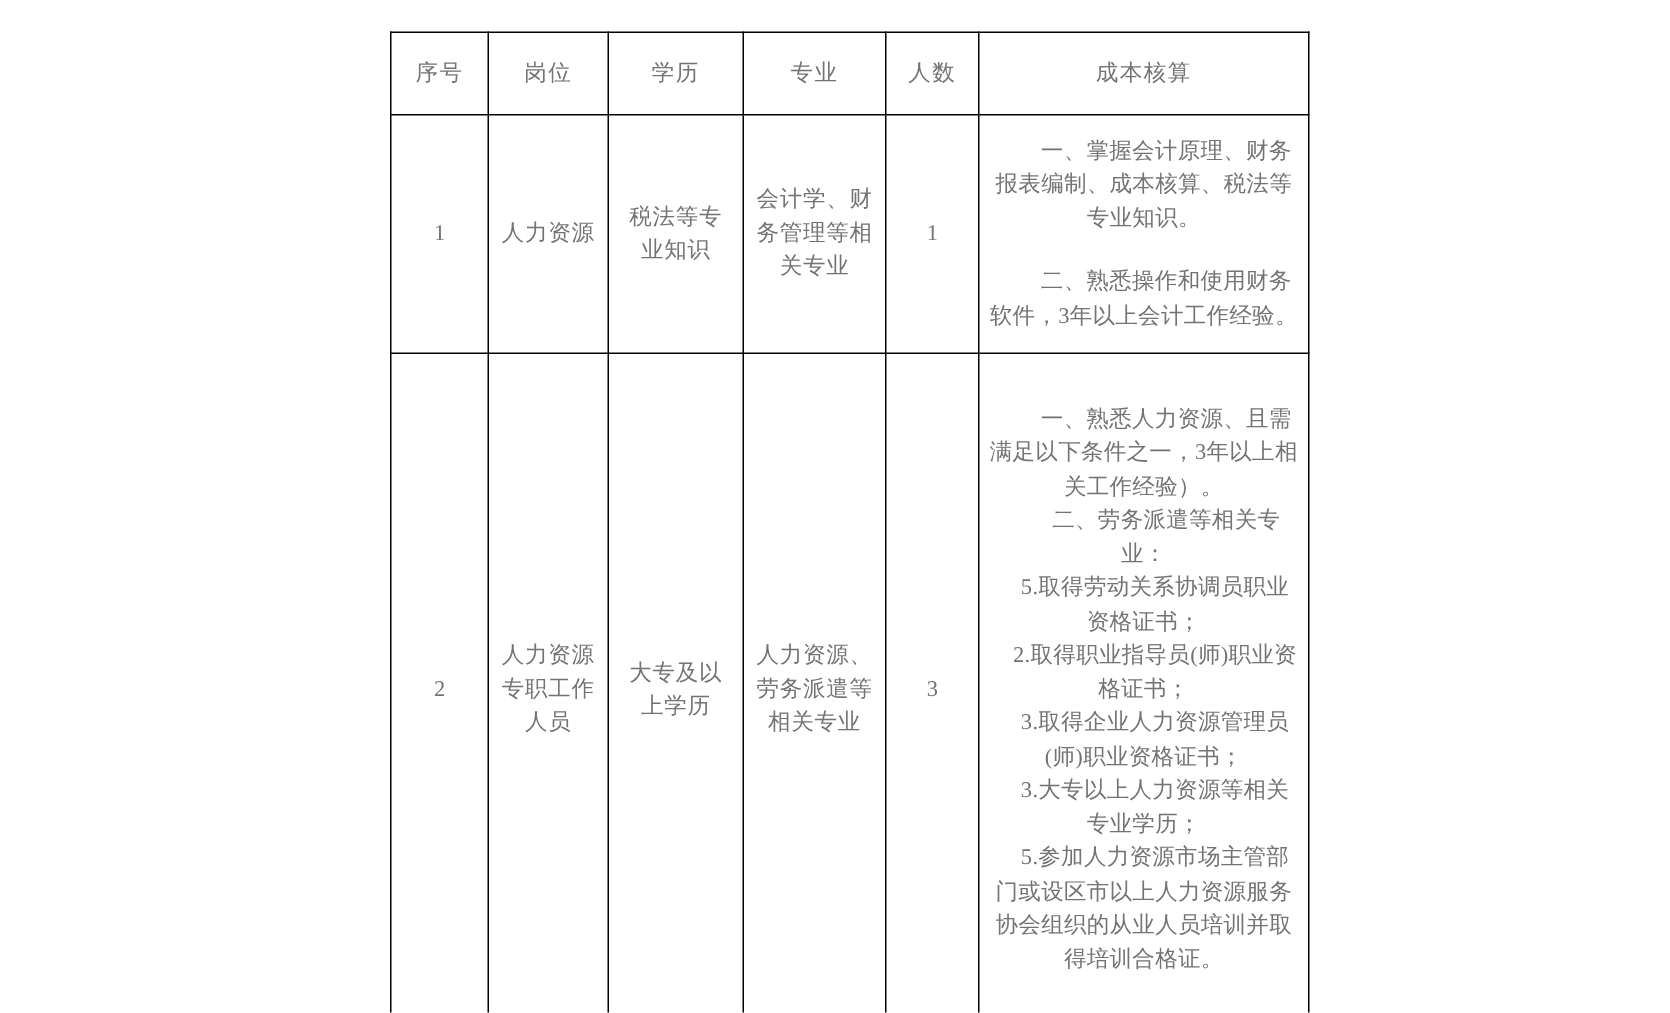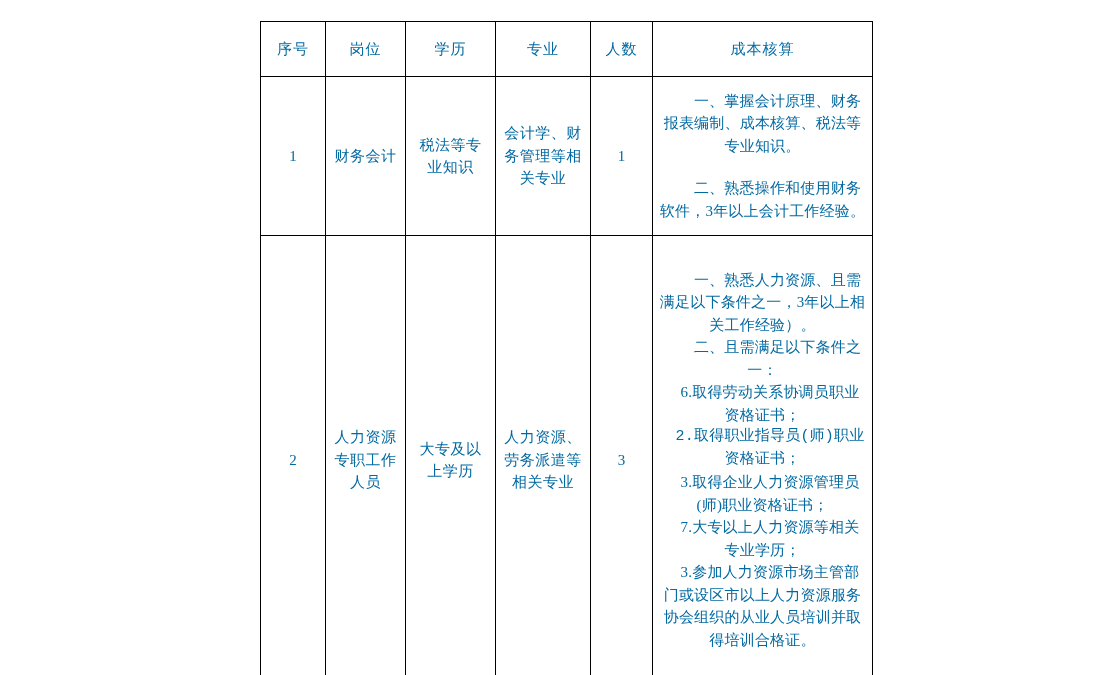--- a/index.html
+++ b/index.html
@@ -34,21 +34,21 @@
   }
   table.job-table th,
   table.job-table td {
     border: 1px solid #000000;
     vertical-align: middle;
     text-align: center;
     padding: 4px 6px;
     font-weight: normal;
     font-size: 15px;
     line-height: 1.5;
-    color: #0369a1;
+    color: #737373;
   }
   
   col.c-no    { width: 65px; }
   col.c-post  { width: 80px; }
   col.c-edu   { width: 90px; }
   col.c-major { width: 95px; }
   col.c-num   { width: 62px; }
   col.c-req   { width: 220px; }
 
   thead th {
@@ -102,41 +102,41 @@
           <th>岗位</th>
           <th>学历</th>
           <th>专业</th>
           <th>人数</th>
           <th>成本核算</th>
         </tr>
       </thead>
       <tbody>
         <tr class="row-1">
           <td class="cell-no">1</td>
-          <td class="cell-post">财务会计</td>
+          <td class="cell-post">人力资源</td>
           <td class="cell-edu">税法等专业知识</td>
           <td class="cell-major">会计学、财务管理等相关专业</td>
           <td class="cell-num">1</td>
           <td class="cell-req">
               <p style="text-indent: 2em;">一、掌握会计原理、财务报表编制、成本核算、税法等专业知识。</p>
               <p style="text-indent: 2em; margin-top: 20px;">二、熟悉操作和使用财务软件，3年以上会计工作经验。</p>
             </td>
         </tr>
         <tr class="row-2">
           <td class="cell-no">2</td>
           <td class="cell-post">人力资源专职工作人员</td>
           <td class="cell-edu">大专及以上学历</td>
           <td class="cell-major">人力资源、劳务派遣等相关专业</td>
           <td class="cell-num">3</td>
           <td class="cell-req">
               <p style="text-indent: 2em;">一、熟悉人力资源、且需满足以下条件之一，3年以上相关工作经验）。</p>
-              <p style="text-indent: 2em;">二、且需满足以下条件之一：</p>
-              <p style="text-indent: 1em;">6.取得劳动关系协调员职业资格证书；</p>
-              <p style="text-indent: 1em; font-family: Liberation Mono, monospace;">2.取得职业指导员(师)职业资格证书；</p>
+              <p style="text-indent: 2em;">二、劳务派遣等相关专业：</p>
+              <p style="text-indent: 1em;">5.取得劳动关系协调员职业资格证书；</p>
+              <p style="text-indent: 1em;">2.取得职业指导员(师)职业资格证书；</p>
               <p style="text-indent: 1em;">3.取得企业人力资源管理员(师)职业资格证书；</p>
-              <p style="text-indent: 1em;">7.大专以上人力资源等相关专业学历；</p>
-              <p style="text-indent: 1em;">3.参加人力资源市场主管部门或设区市以上人力资源服务协会组织的从业人员培训并取得培训合格证。</p>
+              <p style="text-indent: 1em;">3.大专以上人力资源等相关专业学历；</p>
+              <p style="text-indent: 1em;">5.参加人力资源市场主管部门或设区市以上人力资源服务协会组织的从业人员培训并取得培训合格证。</p>
             </td>
         </tr>
       </tbody>
     </table>
   </div>
 </div>
 
 </body></html>

